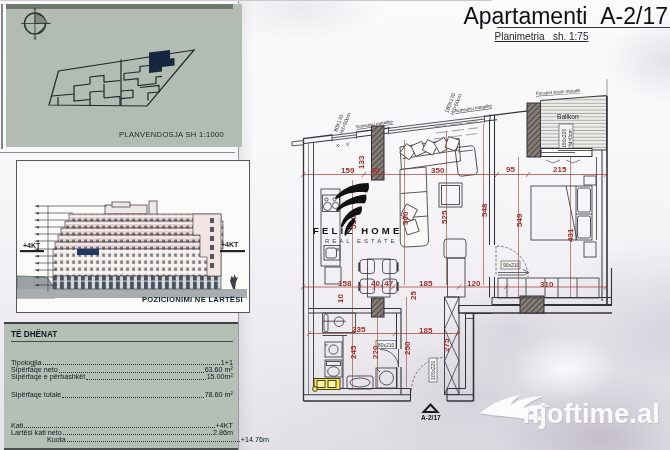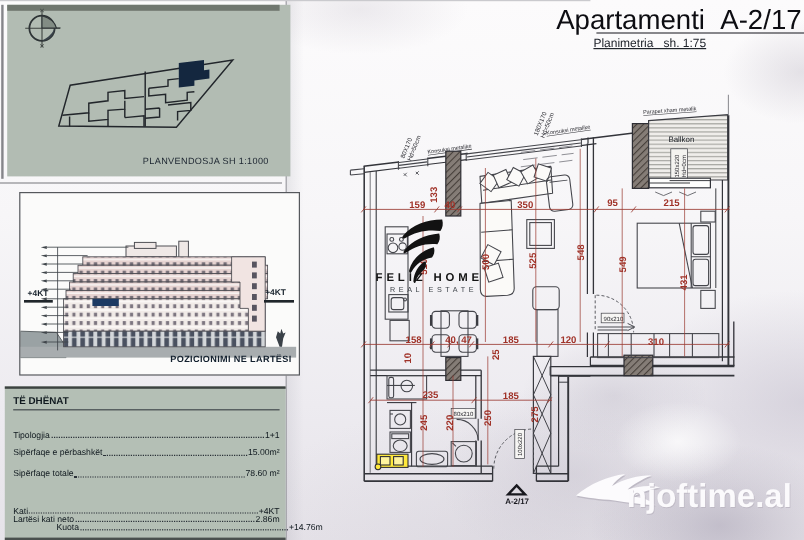--- a/index.html
+++ b/index.html
@@ -167,20 +167,21 @@
 </div>
 
 <div class="abs" style="left:4px;top:322px;width:234px;height:128px;background:#b4bfb5;border-top:2px solid #3c4240;">
 
   <div class="abs" style="left:7px;top:6px;font-size:8.2px;font-weight:bold;color:#10191f;">TË DHËNAT</div>
   <div class="abs" style="left:7px;top:17px;width:222px;height:1px;background:#43494d;"></div>
   <div class="abs" style="left:0px;top:124px;width:234px;height:1.5px;background:#4a504e;"></div>
 
   <div class="row" style="top:33.5px;">Tipologjia <span class="lead"></span><span>1+1</span></div>
 
+  <div class="row" style="top:41px;">Sipërfaqe neto<span class="lead"></span><span>63.60 m²</span></div>
 
   <div class="row" style="top:48.3px;">Sipërfaqe e përbashkët<span class="lead"></span><span>15.00m²</span></div>
 
   <div class="row" style="top:66px;">Sipërfaqe totale<span class="lead"></span><span>78.60 m²</span></div>
 
 
   <div class="row" style="top:96.5px;">Kati<span class="lead"></span><span>+4KT</span></div>
 
   <div class="row" style="top:103.5px;">Lartësi kati neto<span class="lead"></span><span>2.86m</span></div>
 

